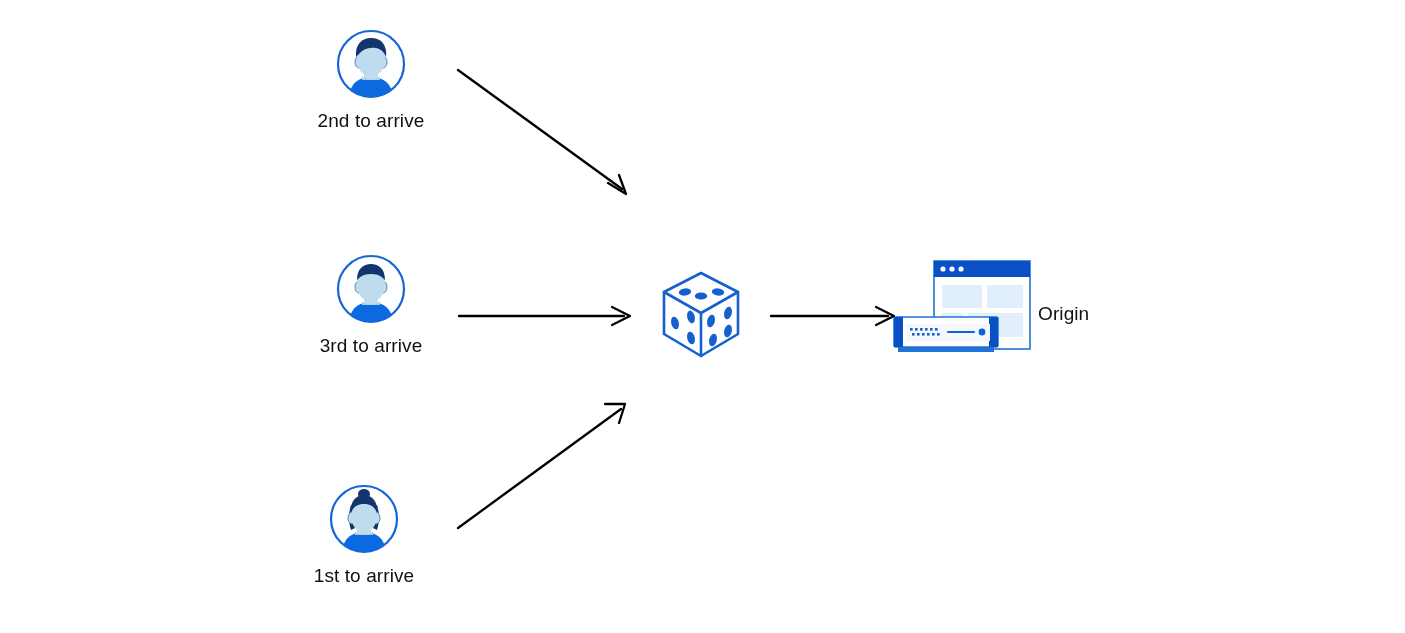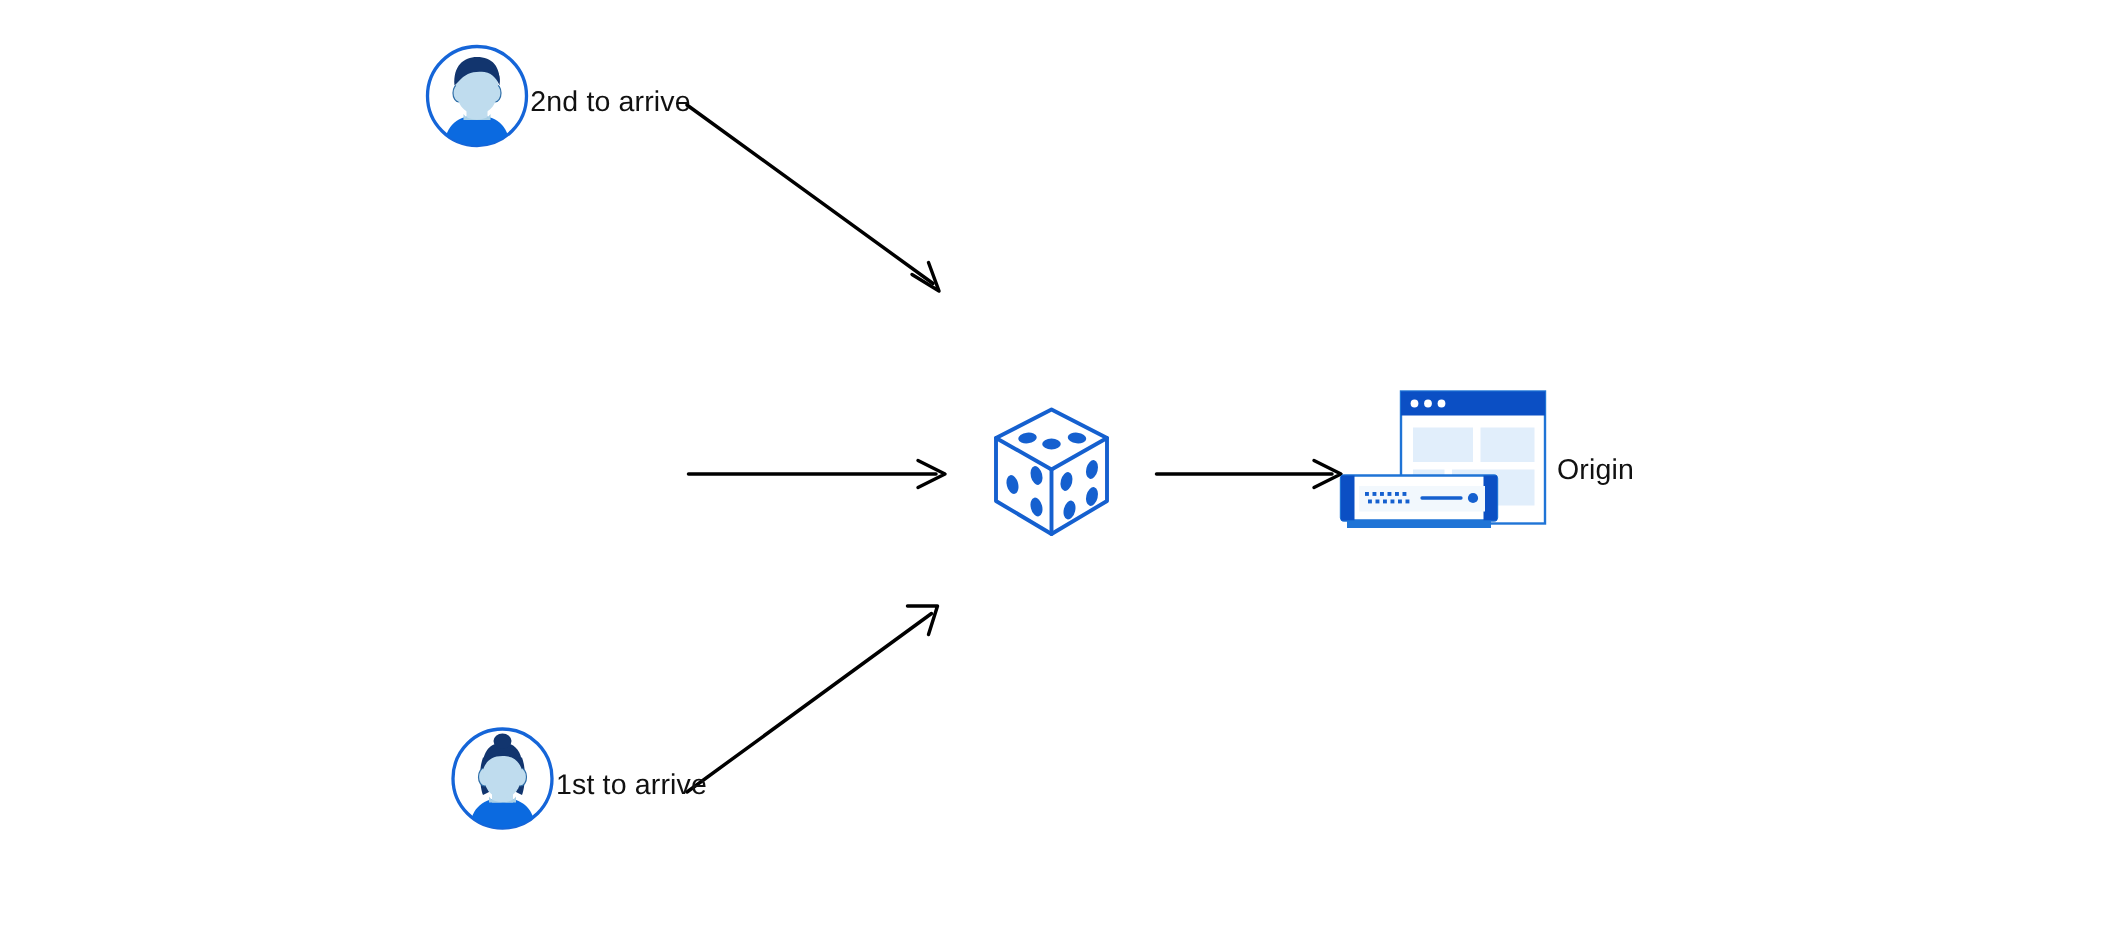--- a/index.html
+++ b/index.html
@@ -13,21 +13,21 @@
   #diagram-canvas {
     position: relative;
     width: 1405px;
     height: 633px;
     background: #ffffff;
     overflow: hidden;
   }
   .node {
     position: absolute;
     display: flex;
-    flex-direction: row;
+    flex-direction: column;
     align-items: center;
     justify-content: center;
   }
   .node-icon {
     display: block;
     line-height: 0;
   }
   .node-label {
     margin-top: 10px;
     font-size: 19px;
@@ -99,22 +99,44 @@
           <ellipse cx="48" cy="34" rx="4" ry="6" fill="#bfdcee" stroke="#2f6ea8" stroke-width="0.8"></ellipse>
           <path d="M22 30 C22 17 30 12 36 12 C42 12 50 17 50 30 C50 41 45 48 36 48 C27 48 22 41 22 30 Z" fill="#bfdcee"></path>
           <path d="M21 29 C20 16 27 10 36 10 C46 10 52 16 51 29 C50 26 47 21 41 20 C34 19 28 21 24 26 C22 28 21 29 21 29 Z" fill="#12356e"></path>
           <path d="M44 19 C48 20 51 24 51 29 C52 22 50 17 44 19 Z" fill="#12356e"></path>
         </g>
       </svg>
     </span>
     <span class="node-label">2nd to arrive</span>
   </div>
 
-
-  <div class="node" style="left:329px; top:483px; width:112px;">
+  <div class="node" style="left:315px; top:253px; width:112px;">
+    <span class="node-icon">
+      <svg width="72" height="72" viewBox="0 0 72 72" xmlns="http://www.w3.org/2000/svg">
+        <defs>
+          <clipPath id="clipAv2">
+              <circle cx="36" cy="36" r="33"></circle>
+            </clipPath>
+        </defs>
+        <circle cx="36" cy="36" r="33" fill="#ffffff" stroke="#1565d8" stroke-width="2.2"></circle>
+        <g clip-path="url(#clipAv2)">
+          <path d="M14 72 C14 56 23 49 36 49 C49 49 58 56 58 72 Z" fill="#0b6ae0"></path>
+          <path d="M29 42 L29 52 L43 52 L43 42 Z" fill="#bfdcee"></path>
+          <path d="M27 48 C30 53 42 53 45 48 L45 52 L27 52 Z" fill="#a8cfe6"></path>
+          <ellipse cx="24" cy="34" rx="4" ry="6" fill="#bfdcee" stroke="#2f6ea8" stroke-width="0.8"></ellipse>
+          <ellipse cx="48" cy="34" rx="4" ry="6" fill="#bfdcee" stroke="#2f6ea8" stroke-width="0.8"></ellipse>
+          <path d="M22 30 C22 17 30 12 36 12 C42 12 50 17 50 30 C50 41 45 48 36 48 C27 48 22 41 22 30 Z" fill="#bfdcee"></path>
+          <path d="M22 27 C22 16 28 11 36 11 C44 11 50 16 50 27 C47 24 44 21 36 21 C28 21 25 24 22 27 Z" fill="#12356e"></path>
+        </g>
+      </svg>
+    </span>
+    <span class="node-label">3rd to arrive</span>
+  </div>
+
+  <div class="node" style="left:308px; top:483px; width:112px;">
     <span class="node-icon">
       <svg width="72" height="72" viewBox="0 0 72 72" xmlns="http://www.w3.org/2000/svg">
         <defs>
           <clipPath id="clipAv3">
               <circle cx="36" cy="36" r="33"></circle>
             </clipPath>
         </defs>
         <circle cx="36" cy="36" r="33" fill="#ffffff" stroke="#1565d8" stroke-width="2.2"></circle>
         <g clip-path="url(#clipAv3)">
           <path d="M14 72 C14 56 23 49 36 49 C49 49 58 56 58 72 Z" fill="#0b6ae0"></path>

